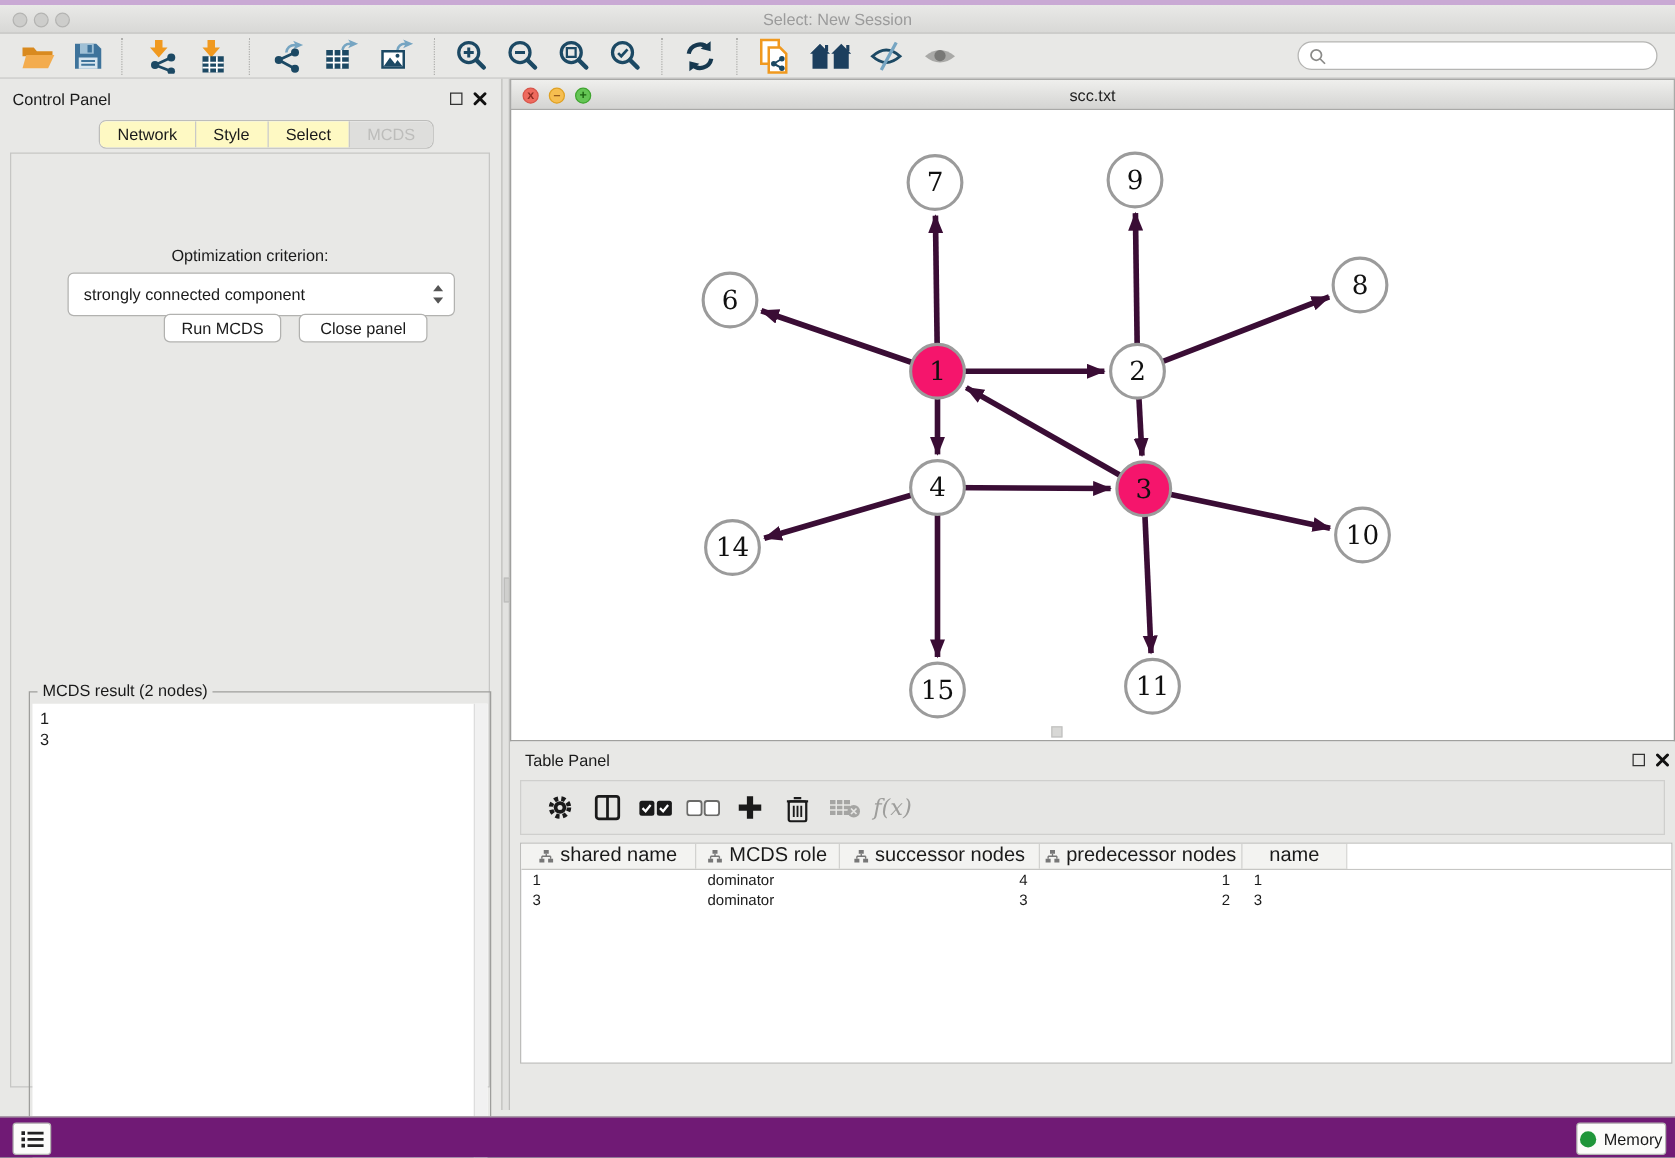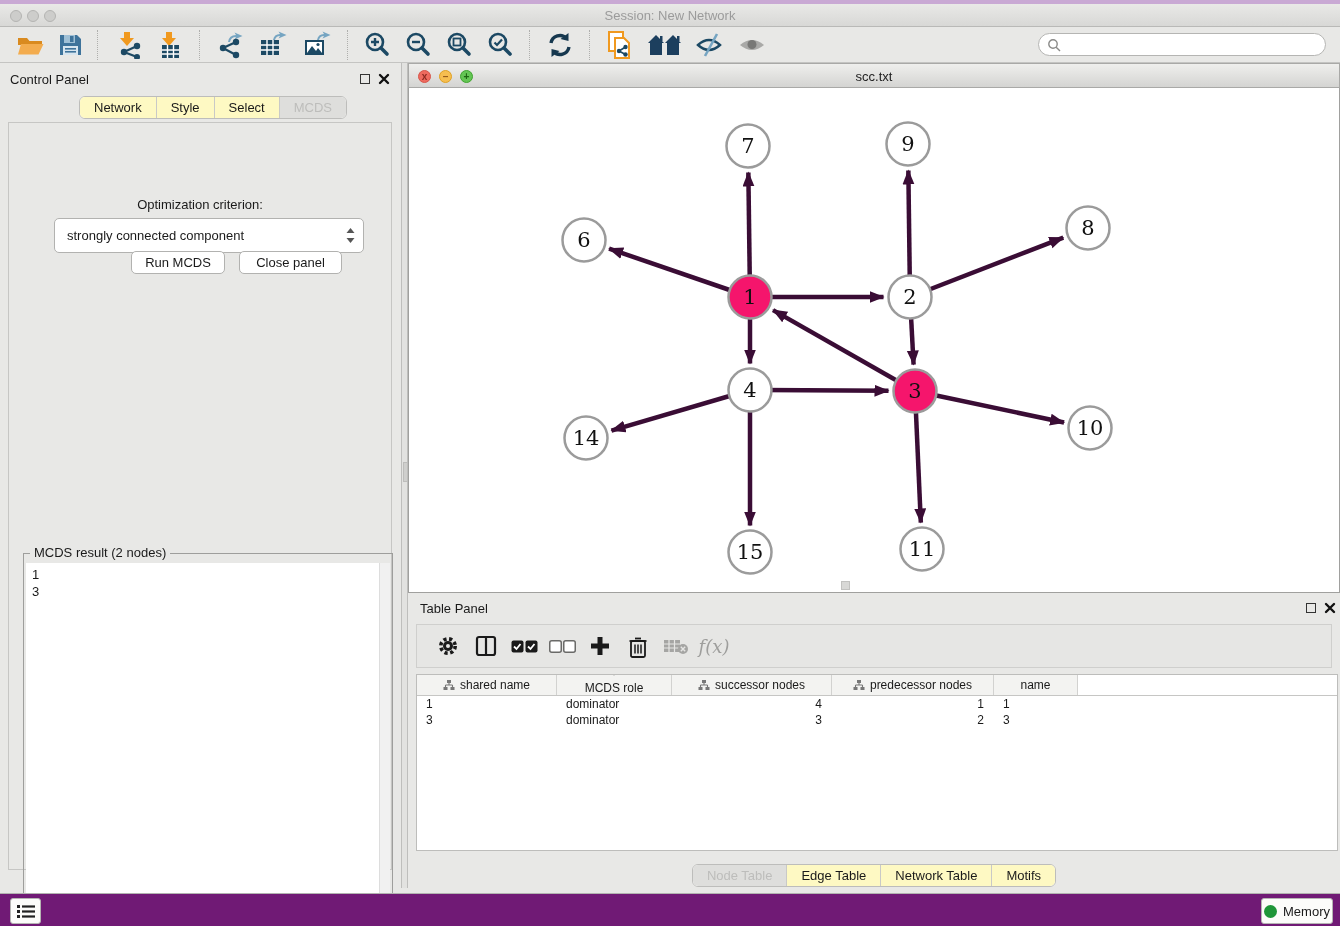--- a/index.html
+++ b/index.html
@@ -66,21 +66,21 @@
   .table-panel{position:absolute;left:408px;top:595px;width:932px;height:293px;background:#E8E8E6;}
   .tp-head{position:absolute;left:12px;top:6px;}
   .tp-toolbar{position:absolute;left:8px;top:29px;width:916px;height:44px;background:#E6E6E4;
     border:1px solid #CFCFCD;box-sizing:border-box;display:flex;align-items:center;padding-left:12px;}
   .tp-tbtn{width:38px;display:flex;align-items:flex-end;justify-content:center;}
   .fx{font-family:"DejaVu Serif",serif;font-style:italic;font-size:18px;color:#9E9E9C;}
   .dtable{position:absolute;left:8px;top:79px;width:922px;height:177px;background:#fff;
     border:1px solid #BDBDBB;box-sizing:border-box;overflow:hidden;}
   .thead{display:flex;height:20px;background:#F3F3F1;border-bottom:1px solid #C6C6C4;}
   .th{display:flex;align-items:center;justify-content:center;gap:5px;border-right:1px solid #D2D2D0;
-    font-size:12px;box-sizing:border-box;}
+    font-size:16px;box-sizing:border-box;}
   .trow{display:flex;height:16px;font-size:12px;align-items:center;}
   .td{box-sizing:border-box;overflow:hidden;white-space:nowrap;}
   .tp-tabs-wrap{position:absolute;left:0;right:0;top:269px;display:flex;justify-content:center;}
   
   .statusbar{position:absolute;left:0;top:893px;width:1340px;height:33px;background:#701a75;
     border-top:1px solid #B2B2B0;}
   .sb-btn{position:absolute;background:#FCFCFA;border:1px solid #B5B5B3;border-radius:3px;
     display:flex;align-items:center;justify-content:center;box-sizing:border-box;}
   .mem-dot{width:13px;height:13px;border-radius:50%;background:#1F9639;margin-right:6px;}
   svg{display:block;}
@@ -88,21 +88,21 @@
 </head>
 <body>
 
 <div class="app">
 
   <div class="titlebar">
     <div class="accent"></div>
     <span class="tl-dot" style="left:10px"></span>
     <span class="tl-dot" style="left:27px"></span>
     <span class="tl-dot" style="left:44px"></span>
-    <div class="win-title">Session: New Network</div>
+    <div class="win-title">Select: New Session</div>
   </div>
 
   <div class="toolbar">
     <div class="tbtn">
       <svg width="27" height="24" viewBox="0 0 27 24">
         <path d="M1 5 h9 l2.5 3 H25 v4 H1z" fill="#D98A1F"></path>
         <path d="M4 11 h22.5 L21.5 21.5 H1z" fill="#F3AC4E"></path>
       </svg>
     </div>
     <div class="tbtn">
@@ -415,21 +415,21 @@
       <div class="thead" id="table-head">
           <div class="th" style="width: 140px;">
             <svg width="12" height="11" viewBox="0 0 12 11">
               <rect x="4" y="0" width="4" height="3" fill="#777"></rect>
               <path d="M6 3 v2 M2.5 5 h7 M2.5 5 v2 M9.5 5 v2" stroke="#777" stroke-width="1.1" fill="none"></path>
               <rect x="0.5" y="7" width="4" height="3" fill="#777"></rect>
               <rect x="7.5" y="7" width="4" height="3" fill="#777"></rect>
             </svg>
             <span>shared name</span>
           </div>
-          <div class="th" style="width: 115px; flex-direction: column;">
+          <div class="th" style="width: 115px;">
             <svg width="12" height="11" viewBox="0 0 12 11">
               <rect x="4" y="0" width="4" height="3" fill="#777"></rect>
               <path d="M6 3 v2 M2.5 5 h7 M2.5 5 v2 M9.5 5 v2" stroke="#777" stroke-width="1.1" fill="none"></path>
               <rect x="0.5" y="7" width="4" height="3" fill="#777"></rect>
               <rect x="7.5" y="7" width="4" height="3" fill="#777"></rect>
             </svg>
             <span>MCDS role</span>
           </div>
           <div class="th" style="width: 160px;">
             <svg width="12" height="11" viewBox="0 0 12 11">
@@ -464,28 +464,20 @@
           </div>
           <div class="trow">
             <div class="td" style="width: 140px; text-align: left; padding: 0px 0px 0px 9px;">3</div>
             <div class="td" style="width: 115px; text-align: left; padding: 0px 0px 0px 9px;">dominator</div>
             <div class="td" style="width: 160px; text-align: right; padding: 0px 10px 0px 0px;">3</div>
             <div class="td" style="width: 162px; text-align: right; padding: 0px 10px 0px 0px;">2</div>
             <div class="td" style="width: 84px; text-align: left; padding: 0px 0px 0px 9px;">3</div>
           </div>
         </div>
     </div>
-    <div class="tp-tabs-wrap">
-      <div class="tabs" style="position:static" id="tp-tabs">
-          <div class="tab selected">Node Table</div>
-          <div class="tab">Edge Table</div>
-          <div class="tab">Network Table</div>
-          <div class="tab">Motifs</div>
-        </div>
-    </div>
   </div>
 
   <div class="statusbar">
     <div class="sb-btn" style="left:10px;top:4px;width:31px;height:26px">
       <svg width="18" height="15" viewBox="0 0 18 15">
         <rect x="0" y="1" width="3" height="3" fill="#222"></rect>
         <rect x="0" y="6" width="3" height="3" fill="#222"></rect>
         <rect x="0" y="11" width="3" height="3" fill="#222"></rect>
         <rect x="5" y="1.4" width="13" height="2.2" fill="#222"></rect>
         <rect x="5" y="6.4" width="13" height="2.2" fill="#222"></rect>

